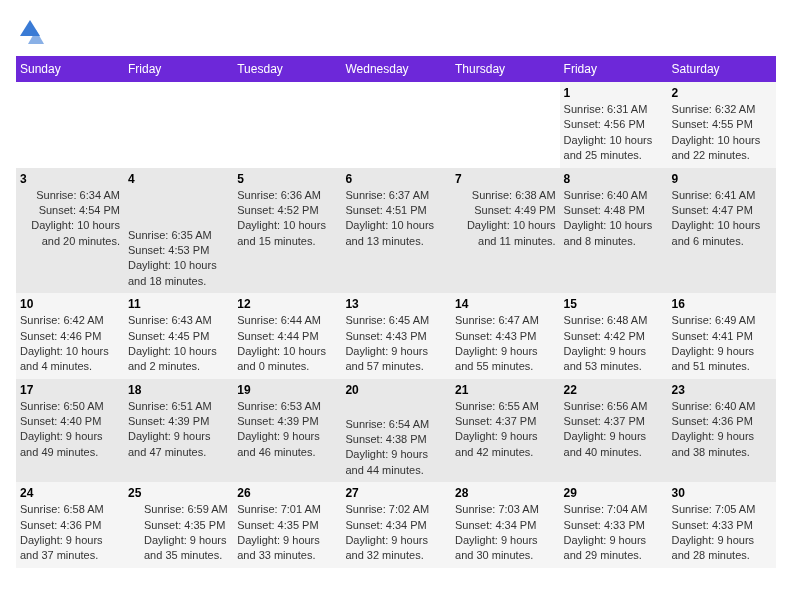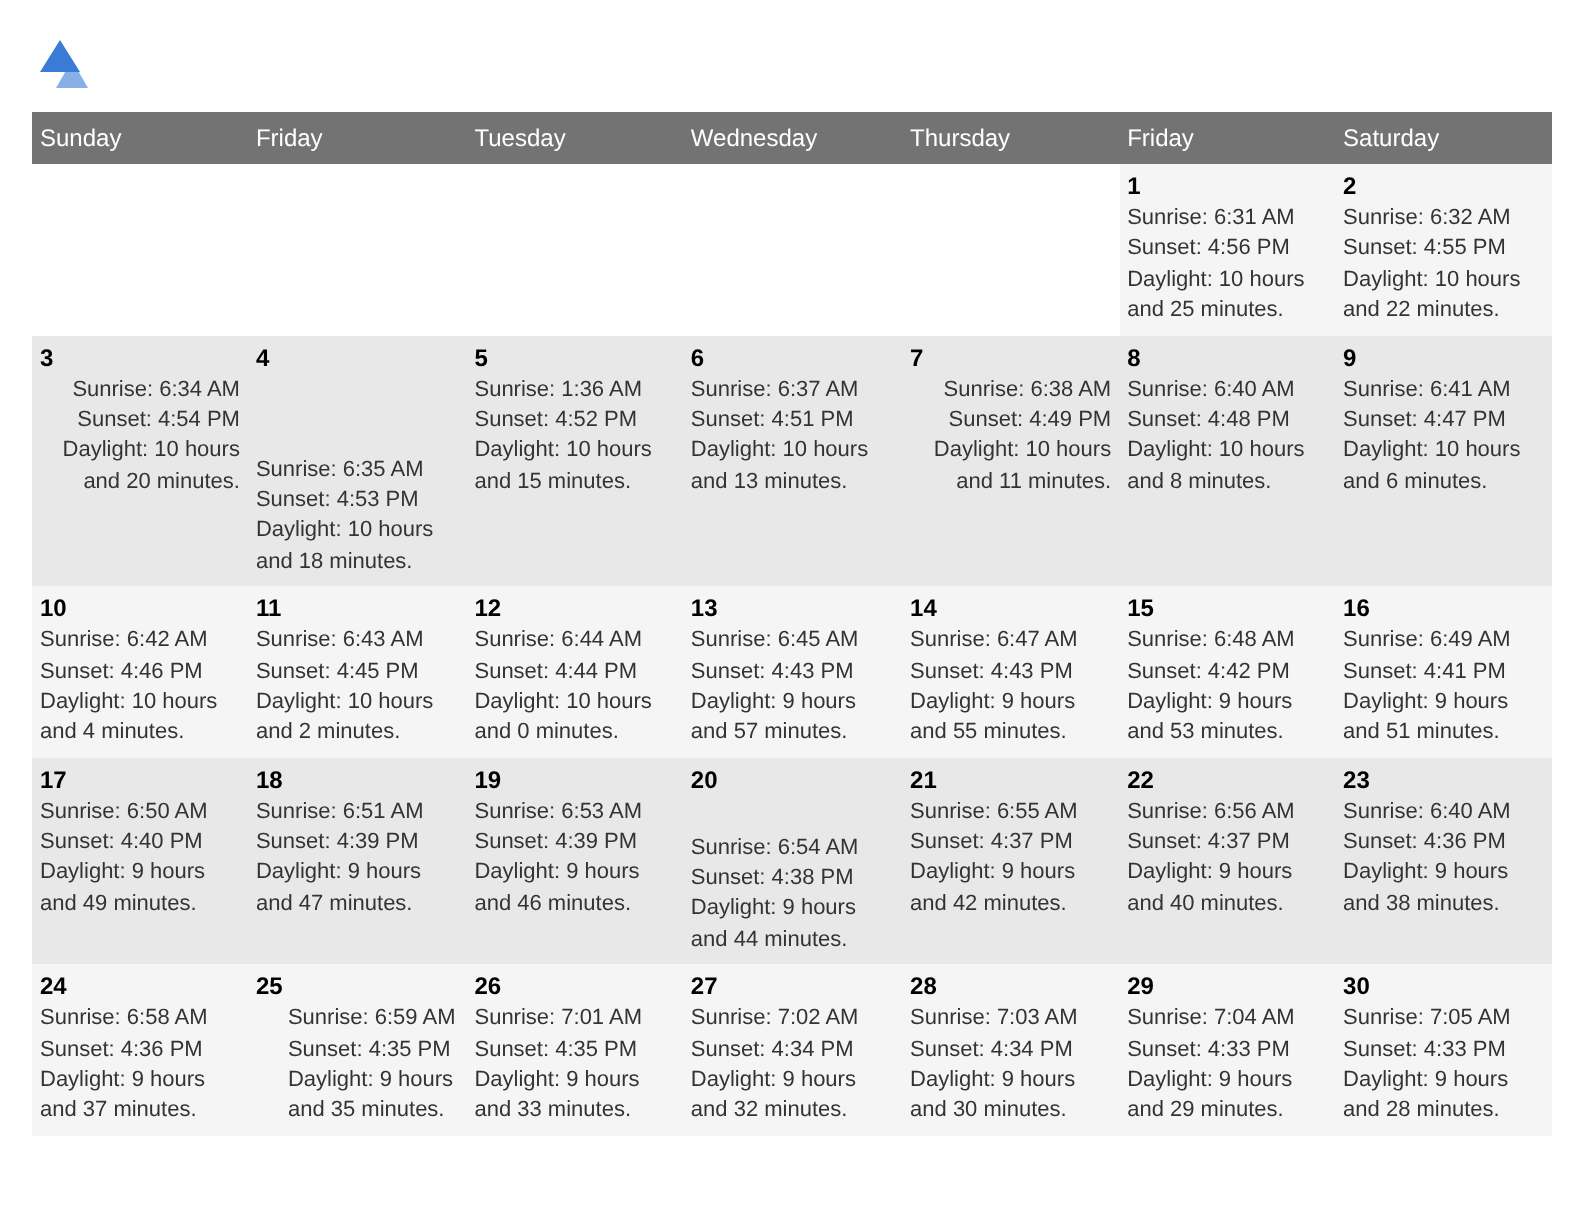--- a/index.html
+++ b/index.html
@@ -46,21 +46,21 @@
     .location {
       font-size: 14px;
       color: #555;
     }
     table {
       width: 100%;
       border-collapse: collapse;
       font-size: 11px;
     }
     thead tr {
-      background-color: #737373;
+      background-color: #6d28d9;
       color: #fff;
     }
     thead th {
       padding: 6px 4px;
       text-align: left;
       font-weight: normal;
       font-size: 12px;
     }
     tbody tr {
       vertical-align: top;
@@ -147,21 +147,21 @@
 Daylight: 10 hours and 20 minutes.</div>
         </td>
         <td>
           <span class="day-num">4</span>
           <div class="day-info" style="white-space: pre-line; margin-top: 42px;">Sunrise: 6:35 AM
 Sunset: 4:53 PM
 Daylight: 10 hours and 18 minutes.</div>
         </td>
         <td>
           <span class="day-num">5</span>
-          <div class="day-info" style="white-space: pre-line;">Sunrise: 1:36 AM
+          <div class="day-info" style="white-space: pre-line;">Sunrise: 6:36 AM
 Sunset: 4:52 PM
 Daylight: 10 hours and 15 minutes.</div>
         </td>
         <td>
           <span class="day-num">6</span>
           <div class="day-info" style="white-space: pre-line;">Sunrise: 6:37 AM
 Sunset: 4:51 PM
 Daylight: 10 hours and 13 minutes.</div>
         </td>
         <td>

